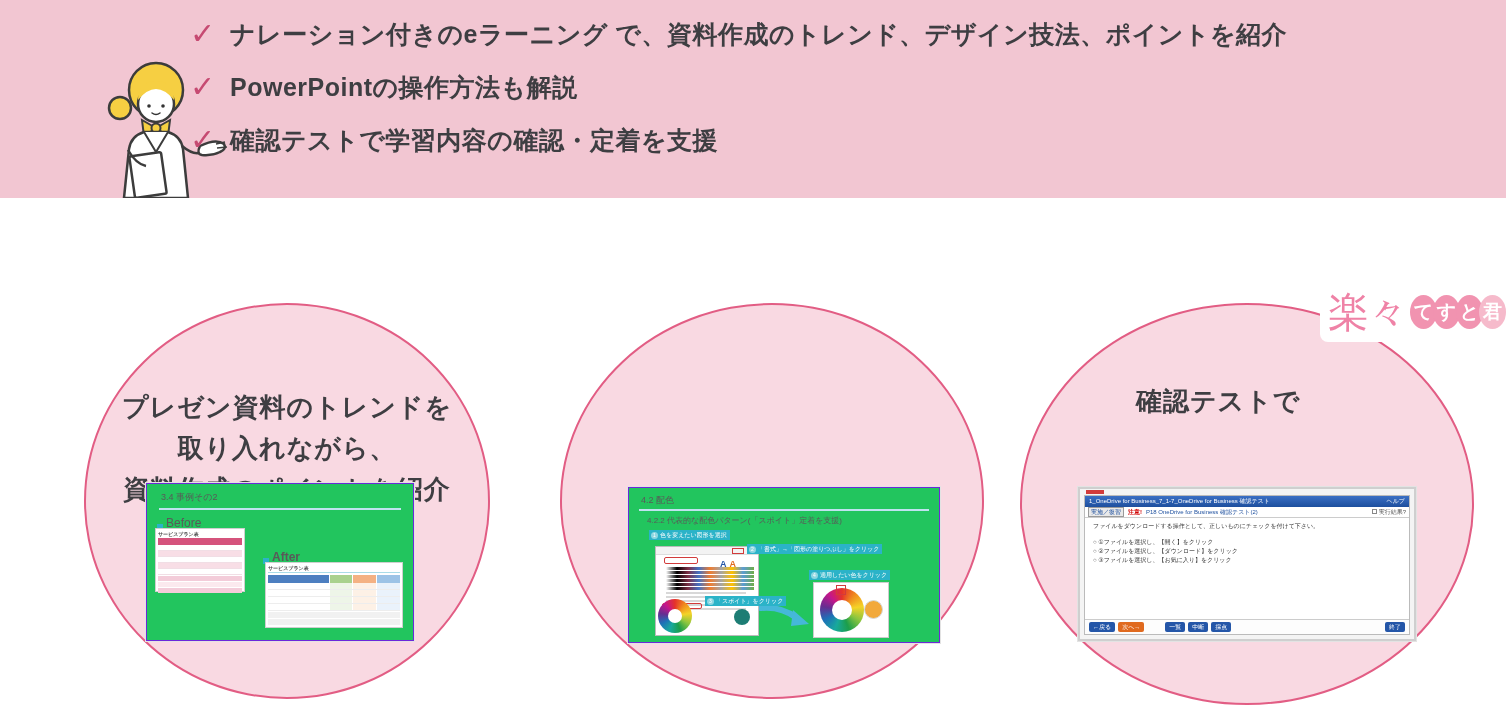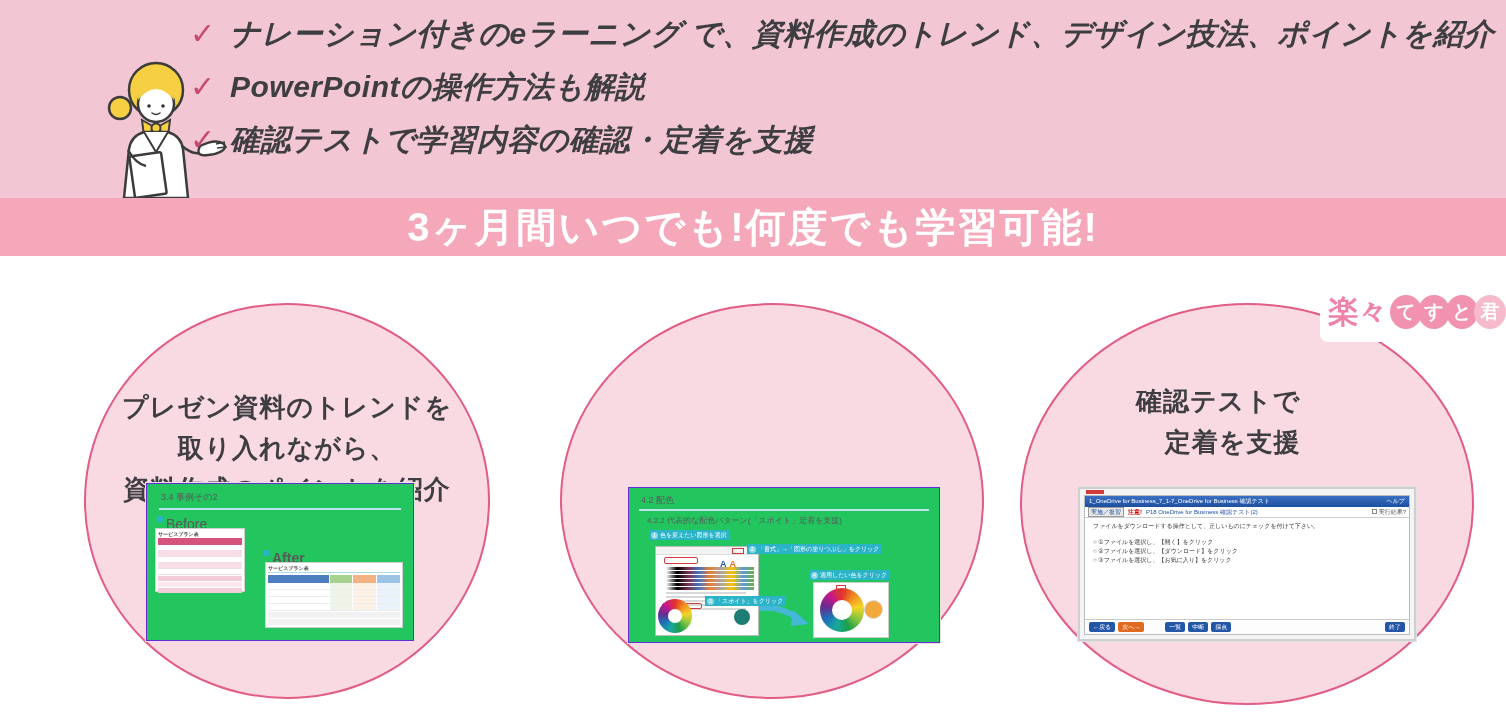--- a/index.html
+++ b/index.html
@@ -6,58 +6,58 @@
   html,body { width:1506px; height:712px; }
   body { font-family:"Liberation Sans","DejaVu Sans",sans-serif; background:#fff; }
   .page { position:relative; width:1506px; height:712px; overflow:hidden; background:#fff; }
 
   
   .top { position:absolute; left:0; top:0; width:1506px; height:198px; background:#f2c6d2; }
   .instructor { position:absolute; left:84px; top:54px; width:156px; height:144px; }
   .bullets { position:absolute; left:190px; top:16px; list-style:none; }
   .bullet-row { display:flex; align-items:flex-start; margin-bottom:17px; }
   .check { color:#c64a72; font-size:30px; font-weight:bold; line-height:36px; width:40px; flex:0 0 40px; }
-  .bullet-text { font-size:30px; font-weight:bold; color:#3e3e42; line-height:36px; letter-spacing:0.5px;font-style:italic; }
+  .bullet-text { font-size:25px; font-weight:bold; color:#3e3e42; line-height:36px; letter-spacing:0.5px; }
 
   
   .banner { position:absolute; left:0; top:198px; width:1506px; height:58px; background:#f5a8ba;
             display:flex; align-items:center; justify-content:center; }
   .banner-title { color:#ffffff; font-size:40px; font-weight:bold; letter-spacing:2px; }
 
   
   .bottom { position:absolute; left:0; top:256px; width:1506px; height:456px; background:#fff; }
   .circle { position:absolute; background:#f9d9e2; border:2px solid #e25d84; border-radius:50%; }
   .c1 { left:84px;  top:47px; width:406px; height:396px; }
   .c2 { left:560px; top:47px; width:424px; height:396px; }
   .c3 { left:1020px;top:47px; width:454px; height:402px; }
   .ctext { position:absolute; width:100%; text-align:center; font-weight:bold; color:#3e3e42;
            font-size:26px; line-height:41px; letter-spacing:1px; }
   .c1 .ctext { top:82px; }
   .c2 .ctext { top:114px; }
-  .c3 .ctext { top:76px; left:114px; width:auto; text-align:right; }
+  .c3 .ctext { top:76px; left:114px; width:auto; text-align:center; }
 
   
   .logo { position:absolute; right:0; top:26px; width:186px; height:60px; background:#fff;
           display:flex; align-items:center; padding-left:8px; z-index:6; border-radius:8px 0 0 8px; }
-  .logo-prefix { color:#ef82a6; font-size:31px; font-weight:bold; letter-spacing:-2px; margin-right:8px; }
+  .logo-prefix { color:#ef82a6; font-size:41px; font-weight:normal; letter-spacing:-2px; margin-right:8px; }
   .logo-bubble { width:34px; height:34px; border-radius:50%; background:#f193b0; color:#fff;
                  font-size:19px; font-weight:bold; display:flex; align-items:center; justify-content:center;
                  margin-left:-4px; }
   .logo-bubble.light { background:#f6bacb; }
 
   
   .mini-slide { position:absolute; background:#22c55e; border:1px solid #6d28d9; box-shadow:0 0 0 1px #e3e3e3; }
   .slide1 { left:60px; top:178px; width:268px; height:158px; }
   .slide2 { left:66px; top:182px; width:312px; height:156px;padding-left:24px; }
   .slide3 { left:56px; top:182px; width:338px; height:154px; background:#f4f4f4; border:2px solid #cfcfcf; }
 
   
   .ms-title { position:absolute; left:14px; top:7px; font-size:9px; color:#595959; }
   .ms-rule  { position:absolute; left:12px; right:12px; top:24px; height:2px; background:#bfe3ef; }
-  .lbl { position:absolute; font-size:14px; color:#595959; display:flex; align-items:flex-start; gap:3px; }
+  .lbl { position:absolute; font-size:12px; color:#595959; display:flex; align-items:flex-end; gap:3px; }
   .sq  { width:6px; height:6px; background:#2bb3c8; display:inline-block; }
   .lbl-before { left:10px;  top:32px; }
   .lbl-after  { left:116px; top:66px;font-weight:bold; }
   .tbl-box { position:absolute; border:1px solid #cfcfcf; background:#fff; padding:2px; }
   .before-box { left:8px;   top:44px; width:90px;  height:64px; }
   .after-box  { left:118px; top:78px; width:138px; height:66px; }
   .tbl-caption { font-size:5px; font-weight:bold; color:#444; line-height:6px; }
   .pt-hd { height:7px; background:#d5537c; margin-top:1px; }
   .pt-r  { height:6px; border-bottom:1px solid #f1dee5; }
   .pt-r.alt { background:#f8dee6; }
@@ -173,23 +173,20 @@
         <span class="check">✓</span>
         <span class="bullet-text">PowerPointの操作方法も解説</span>
       </li>
       <li class="bullet-row">
         <span class="check">✓</span>
         <span class="bullet-text">確認テストで学習内容の確認・定着を支援</span>
       </li>
     </ul>
   </section>
 
-  <section class="banner">
-    <div class="banner-title">3ヶ月間いつでも!何度でも学習可能!</div>
-  </section>
 
   <section class="bottom">
 
     <div class="circle c1">
       <div class="ctext">
         <div>プレゼン資料のトレンドを</div>
         <div>取り入れながら、</div>
         <div>資料作成のポイントを紹介</div>
       </div>
       <div class="mini-slide slide1">
@@ -312,21 +309,20 @@
           <div class="big-wheel"></div>
           <div class="sel-box"></div>
           <div class="orange-circle"></div>
         </div>
       </div>
     </div>
 
     <div class="circle c3">
       <div class="ctext">
         <div>確認テストで</div>
-        <div>定着を支援</div>
       </div>
       <div class="mini-slide slide3">
         <div class="red-tag"></div>
         <div class="s3-inner">
           <div class="s3-titlebar">
             <span>1_OneDrive for Business_7_1-7_OneDrive for Business 確認テスト</span>
             <span>ヘルプ</span>
           </div>
           <div class="s3-toolbar">
             <span class="tb-tab">実施／復習</span>

